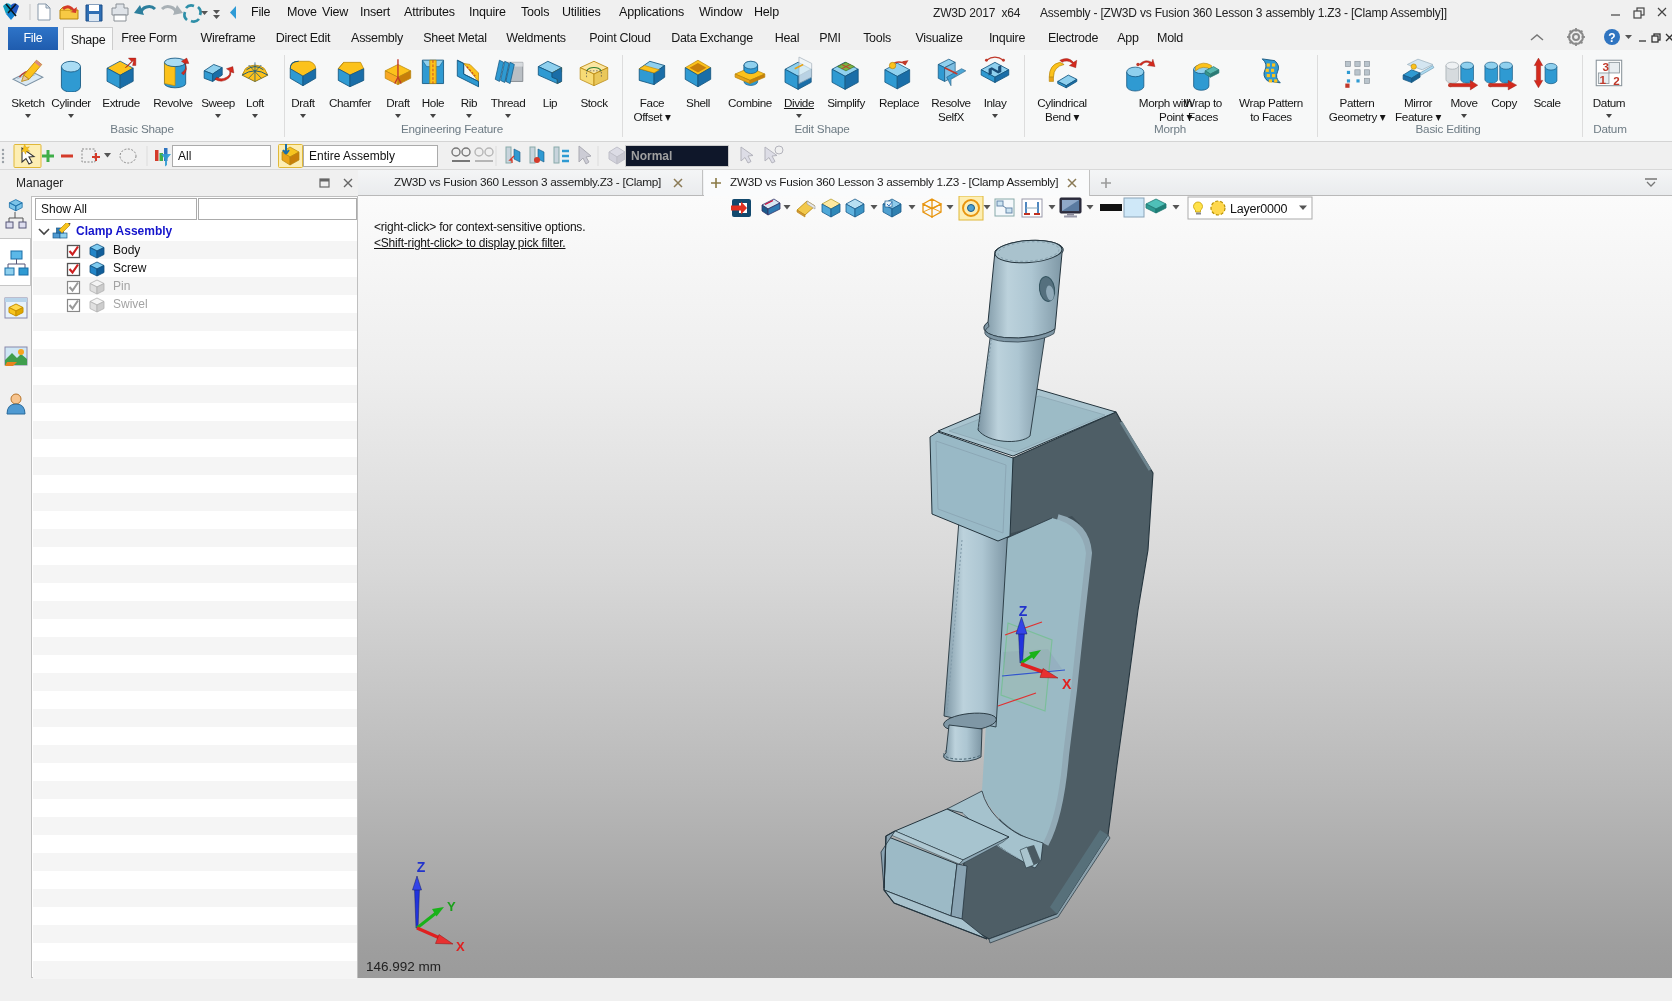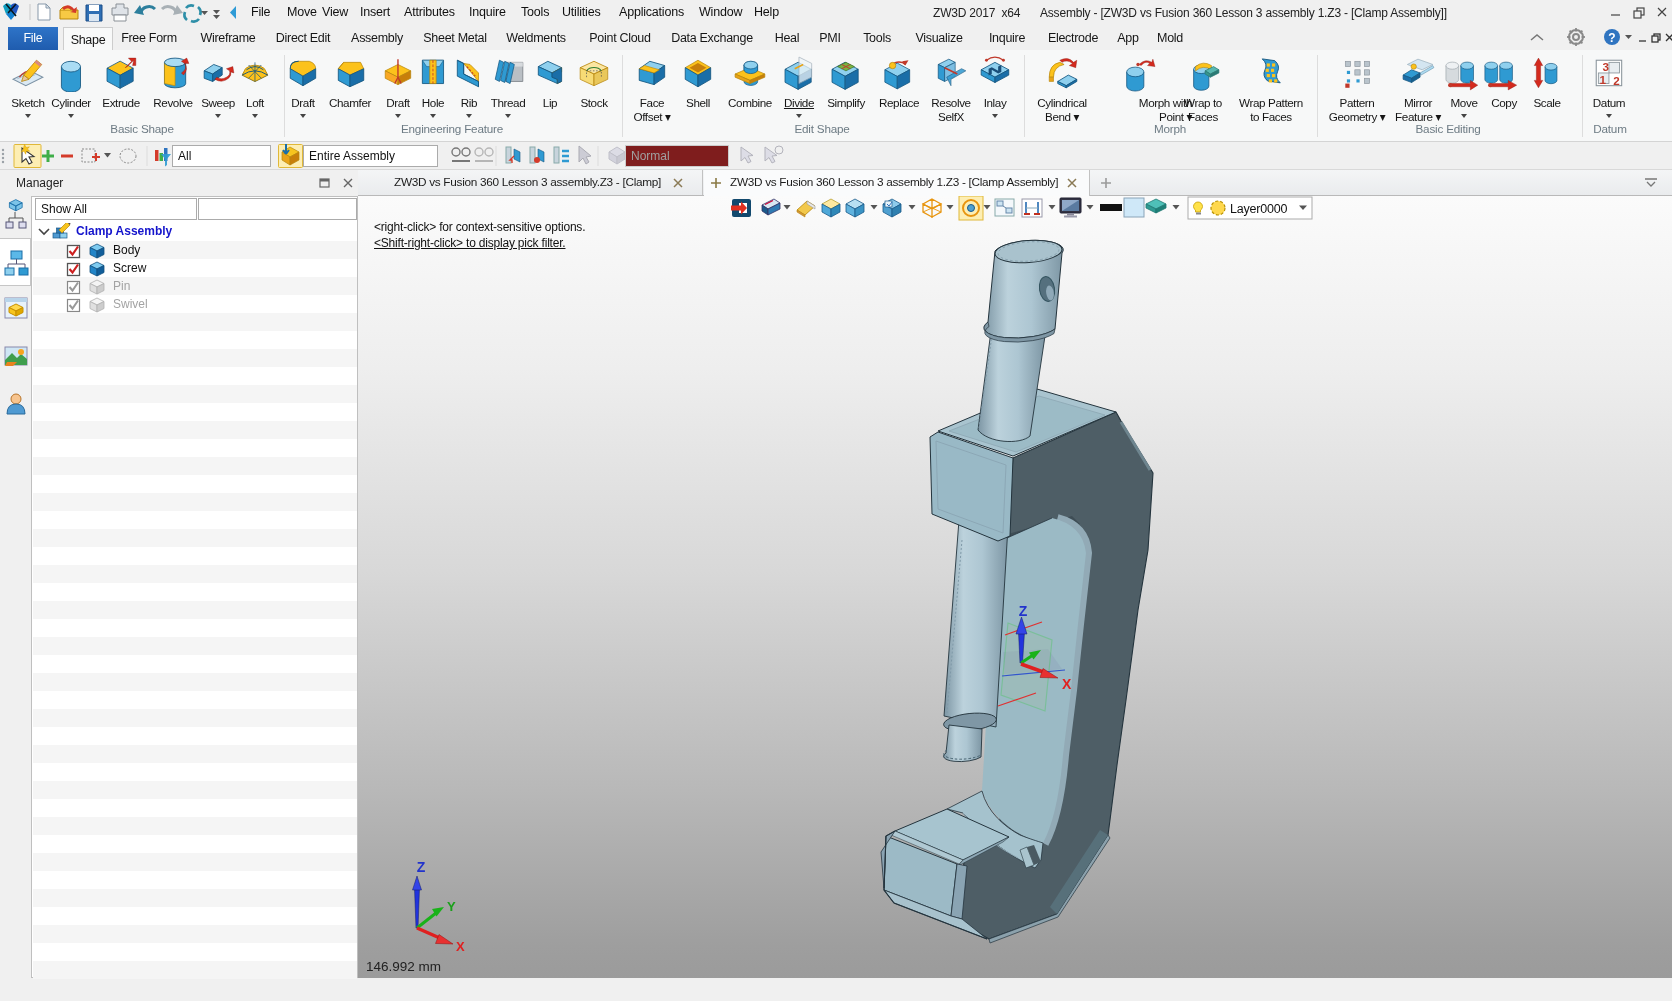--- a/index.html
+++ b/index.html
@@ -10,21 +10,21 @@
 #filetab{background:linear-gradient(#2e74c8,#1f5cae);color:#fff;top:2px;height:23px;line-height:22px;}
 #shapetab{background:#f8f9f9;border:1px solid #cdcdcd;border-bottom:none;top:2px;height:23px;}
 #ribbon{position:absolute;left:0;top:50px;width:1672px;height:92px;background:#f7f8f8;border-bottom:1px solid #d4d4d4;}
 .rlabel{position:absolute;width:110px;text-align:center;font-size:11.7px;color:#161616;line-height:14px;letter-spacing:-0.4px;}
 .rcaret{position:absolute;width:110px;text-align:center;line-height:4px;height:4px;}
 .rsep{position:absolute;top:5px;width:1px;height:82px;background:#dddddd;}
 .rgl{position:absolute;top:72px;width:200px;text-align:center;font-size:11.7px;color:#6d7b84;letter-spacing:-0.2px;}
 .caret-s{display:inline-block;width:0;height:0;border-left:3.5px solid transparent;border-right:3.5px solid transparent;border-top:4px solid #444;}
 #toolbar2{position:absolute;left:0;top:142px;width:1672px;height:28px;background:#f0f0f0;border-bottom:1px solid #d9d9d9;}
 .combo{position:absolute;top:3px;height:22px;background:#fff;border:1px solid #ababab;font-size:12px;color:#111;line-height:20px;padding-left:5px;}
-.combo.gray{background:#7f1d1d;color:#a0a0a0;border-color:#cccccc;}
+.combo.gray{background:#0f172a;color:#a0a0a0;border-color:#cccccc;font-weight:bold;}
 #manager{position:absolute;left:0;top:170px;width:358px;height:808px;background:#f0f0f0;}
 #mgrpanel{position:absolute;left:31px;top:26px;width:327px;height:782px;background:#fff;border:1px solid #bfbfbf;}
 .trow{position:absolute;left:1px;width:323px;height:18px;font-size:12px;}
 .stripe{position:absolute;left:1px;width:324px;height:18px;background:#f5f5f5;}
 #docarea{position:absolute;left:358px;top:170px;width:1314px;height:808px;}
 #dtabbar{position:absolute;left:0;top:0;width:1314px;height:26px;background:linear-gradient(#f4f5f6,#e9ebed);}
 .dtab{position:absolute;top:0;height:25px;line-height:25px;font-size:11.8px;color:#1c1c1c;letter-spacing:-0.3px;}
 #viewport{position:absolute;left:0;top:26px;width:1314px;height:782px;background:linear-gradient(to bottom,#fbfbfb 0%,#eeeeee 22%,#d8d8d8 48%,#b8b8b8 76%,#9e9e9e 96%,#9b9b9b 100%);overflow:hidden;}
 #statusbar{position:absolute;left:0;top:978px;width:1672px;height:23px;background:#f0f0f0;border-top:1px solid #d2d2d2;font-size:12px;color:#1a1a1a;}
 .vhint{position:absolute;font-size:12px;color:#111;letter-spacing:-0.2px;}

